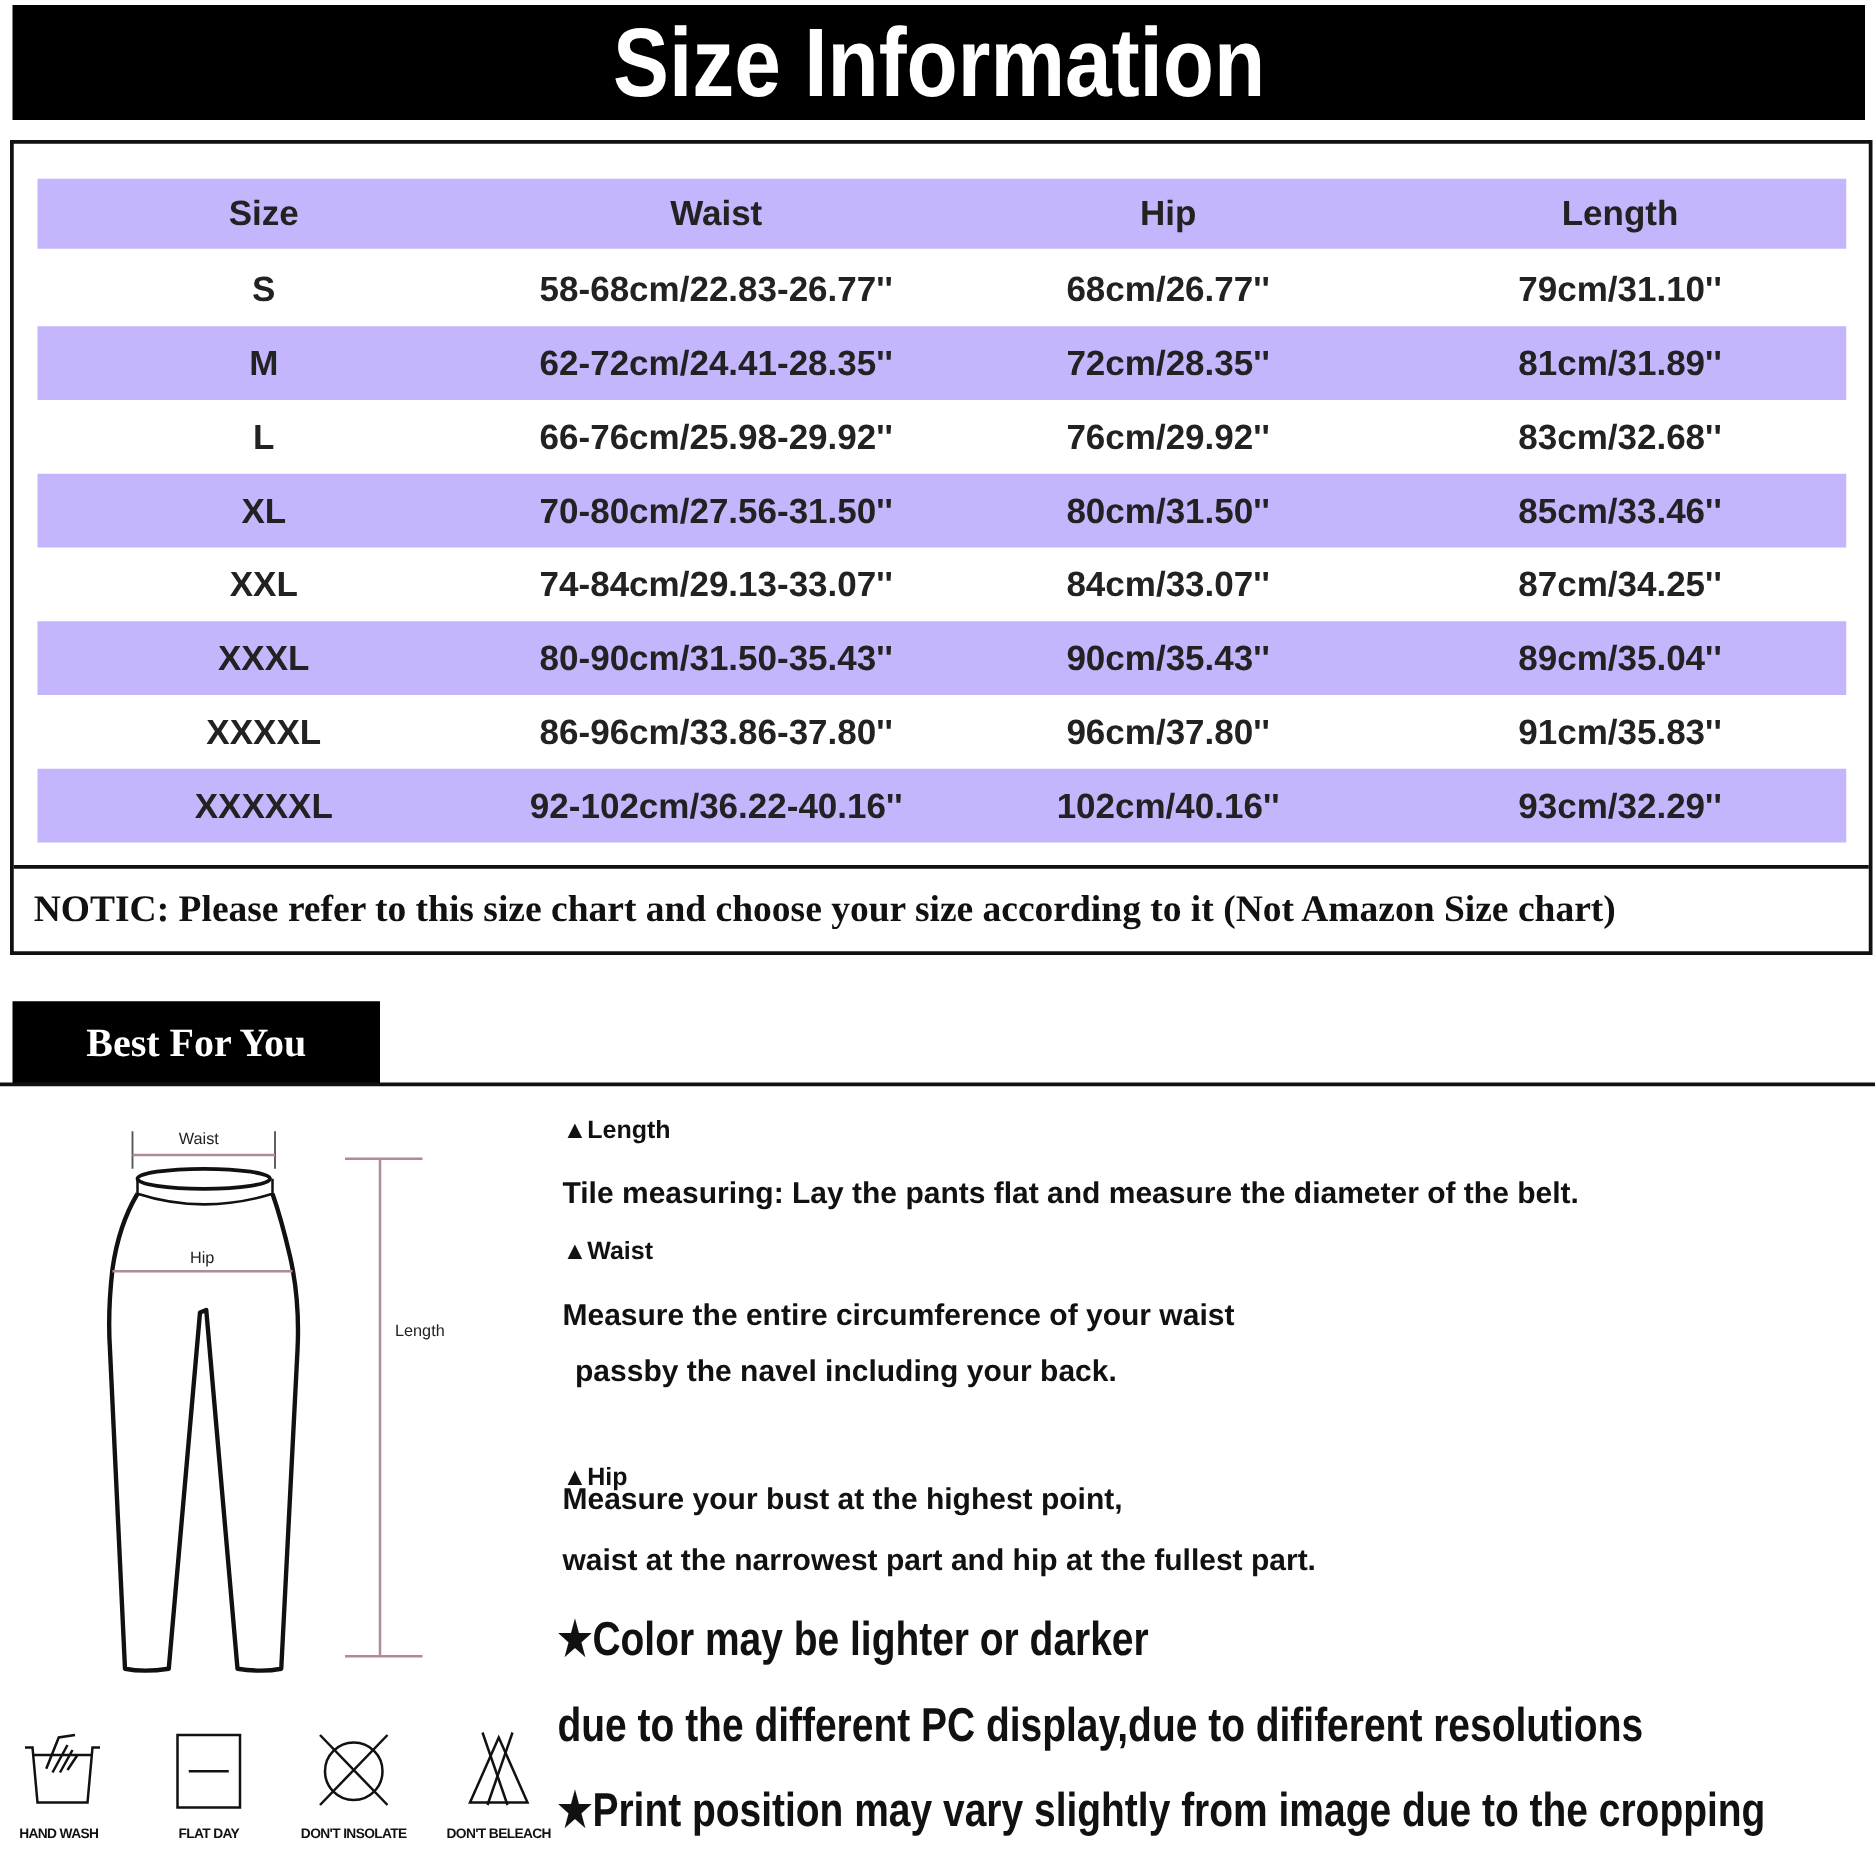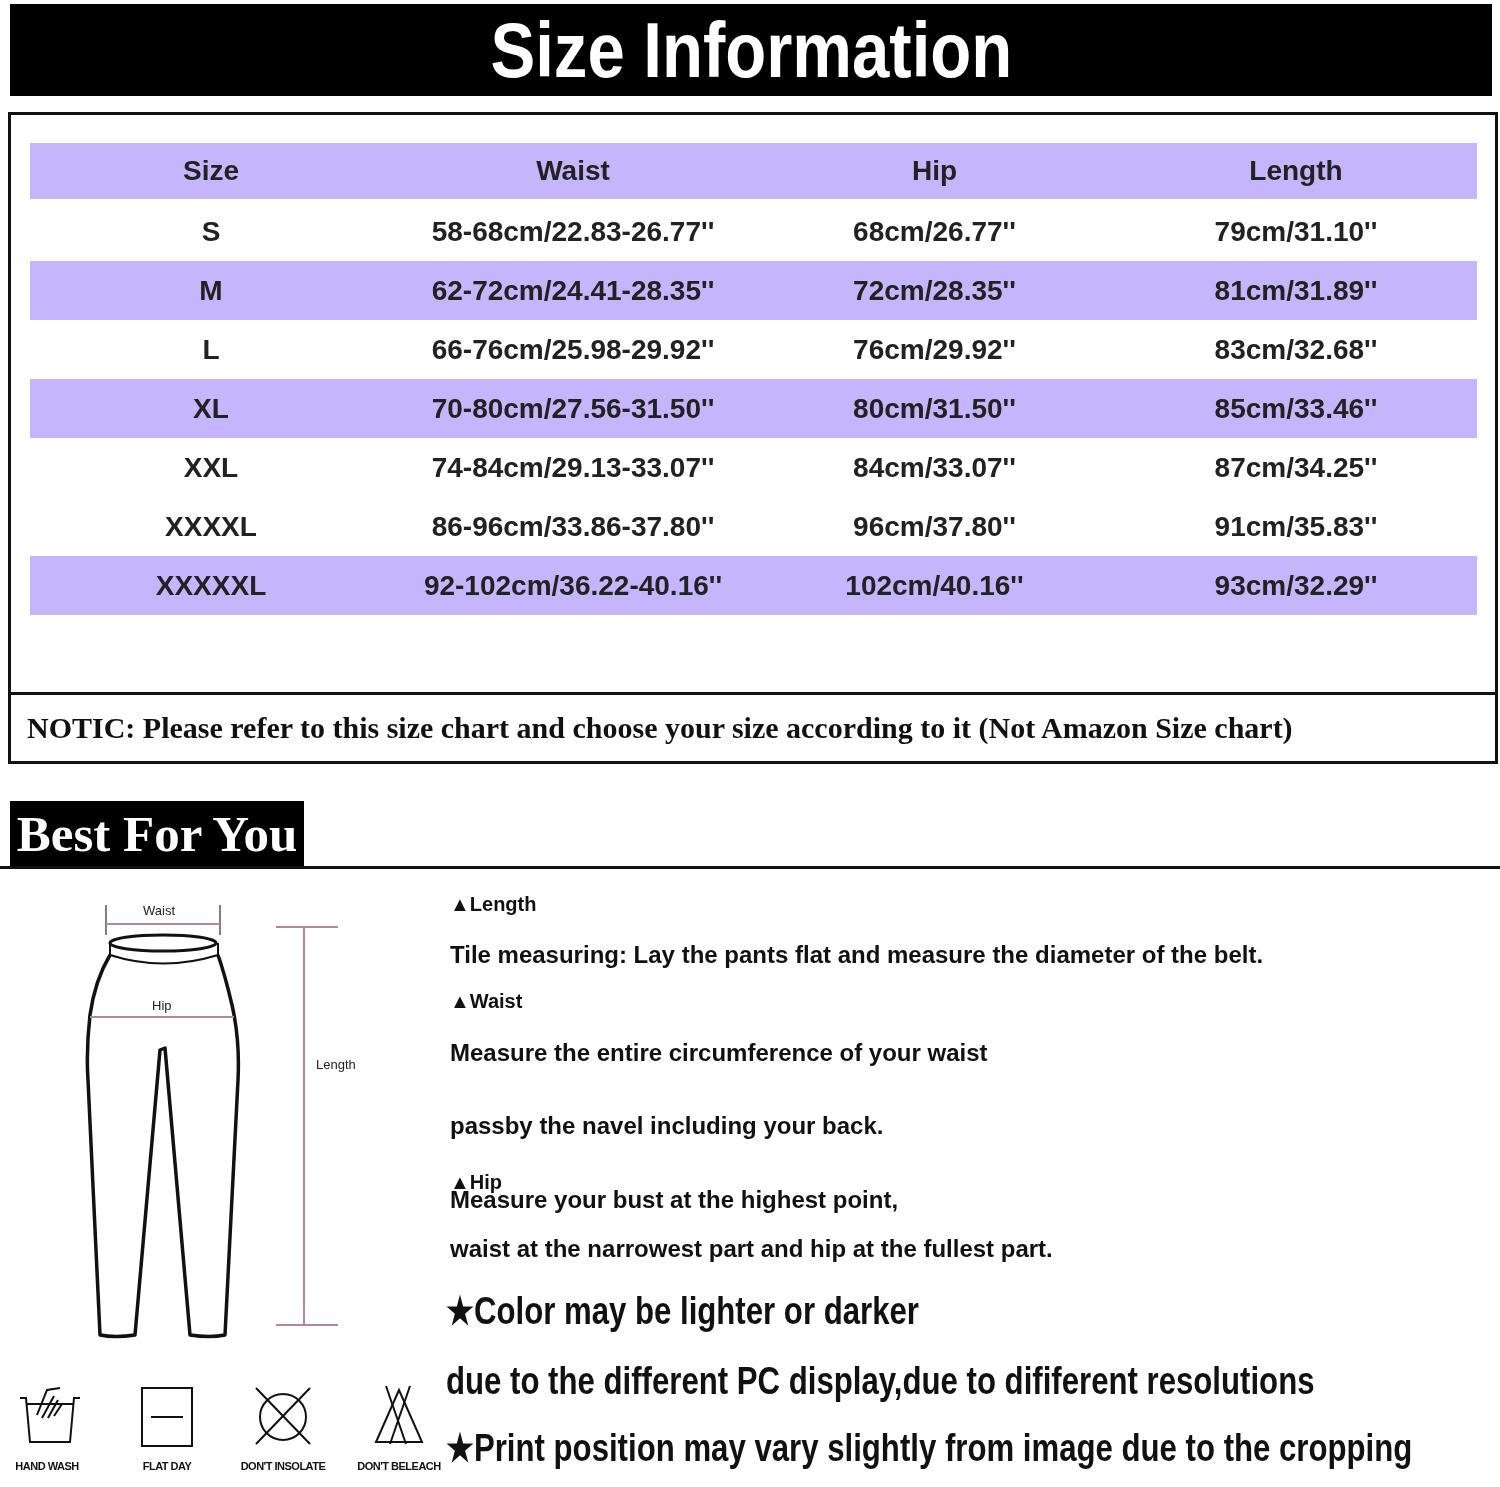--- a/index.html
+++ b/index.html
@@ -10,21 +10,21 @@
   .table-divider { position:absolute; left:0; right:0; top:577px; height:3px; background:#111; }
   .size-table { position:absolute; left:19px; top:28px; width:1447px; }
   .tr { display:flex; height:59px; align-items:center; }
   .tr.shade { background:#c4b5fd; }
   .tr.header { height:56px; margin-bottom:3px; }
   .td { text-align:center; font-size:28px; font-weight:bold; color:#222; }
   .c0 { width:362px; } .c1 { width:362px; } .c2 { width:361px; } .c3 { width:362px; }
   .header .td { font-size:28px; }
   .notice { position:absolute; left:0; right:0; top:580px; height:66px; display:flex; align-items:center; padding-left:16px; font-family:"Liberation Serif", serif; font-weight:bold; font-size:30px; color:#111; white-space:nowrap;border-radius:18px; }
   .best-tab { position:absolute; left:10px; top:801px; width:294px; height:66px; background:#000; display:flex; align-items:center; justify-content:center; }
-  .best-tab span { color:#fff; font-family:"Liberation Serif", serif; font-weight:bold; font-size:51px; }
+  .best-tab span { color:#fff; font-family:"Liberation Serif", serif; font-weight:bold; font-size:32px; }
   .best-line { position:absolute; left:0; right:0; top:866px; height:3px; background:#111; }
   .diagram { position:absolute; left:0; top:880px; width:440px; height:470px; }
   .care { position:absolute; top:1380px; width:110px; text-align:center; }
   .care .lbl { font-size:11px; font-weight:bold; color:#111; margin-top:6px; white-space:nowrap; letter-spacing:-0.5px; }
   .instr { position:absolute; left:450px; font-family:"Liberation Sans", sans-serif; font-weight:bold; color:#111; white-space:nowrap; }
   .instr.head { font-size:20px; }
   .instr.body { font-size:24px; }
   .instr.big { font-size:38px; transform-origin:left center; transform:scaleX(0.82); font-weight:bold; left:446px; }
 </style>
 </head>
@@ -64,20 +64,26 @@
       <div class="td c0">XL</div>
       <div class="td c1">70-80cm/27.56-31.50''</div>
       <div class="td c2">80cm/31.50''</div>
       <div class="td c3">85cm/33.46''</div>
     </div>
     <div class="tr">
       <div class="td c0">XXL</div>
       <div class="td c1">74-84cm/29.13-33.07''</div>
       <div class="td c2">84cm/33.07''</div>
       <div class="td c3">87cm/34.25''</div>
+    </div>
+    <div class="tr shade">
+      <div class="td c0">XXXL</div>
+      <div class="td c1">80-90cm/31.50-35.43''</div>
+      <div class="td c2">90cm/35.43''</div>
+      <div class="td c3">89cm/35.04''</div>
     </div>
     <div class="tr">
       <div class="td c0">XXXXL</div>
       <div class="td c1">86-96cm/33.86-37.80''</div>
       <div class="td c2">96cm/37.80''</div>
       <div class="td c3">91cm/35.83''</div>
     </div>
     <div class="tr shade">
       <div class="td c0">XXXXXL</div>
       <div class="td c1">92-102cm/36.22-40.16''</div>
@@ -146,19 +152,19 @@
     <line x1="22" y1="6" x2="42" y2="64" stroke="#111" stroke-width="2"></line>
     <line x1="46" y1="6" x2="26" y2="64" stroke="#111" stroke-width="2"></line>
   </svg>
   <div class="lbl">DON'T BELEACH</div>
 </div>
 
 <div class="instr head" style="top:893px;">▲Length</div>
 <div class="instr body" style="top:941px;">Tile measuring: Lay the pants flat and measure the diameter of the belt.</div>
 <div class="instr head" style="top:990px;">▲Waist</div>
 <div class="instr body" style="top:1039px;">Measure the entire circumference of your waist</div>
-<div class="instr body" style="top:1112px;">passby the navel including your back.</div>
+<div class="instr body" style="top:1084px;margin-left:10px;">passby the navel including your back.</div>
 <div class="instr head" style="top:1171px;">▲Hip</div>
 <div class="instr body" style="top:1186px;">Measure your bust at the highest point,</div>
 <div class="instr body" style="top:1235px;">waist at the narrowest part and hip at the fullest part.</div>
 <div class="instr big" style="top:1289px;">★Color may be lighter or darker</div>
 <div class="instr big" style="top:1360px;">due to the different PC display,due to dififerent resolutions</div>
 <div class="instr big" style="top:1426px;">★Print position may vary slightly from image due to the cropping</div>
 
 </body></html>

